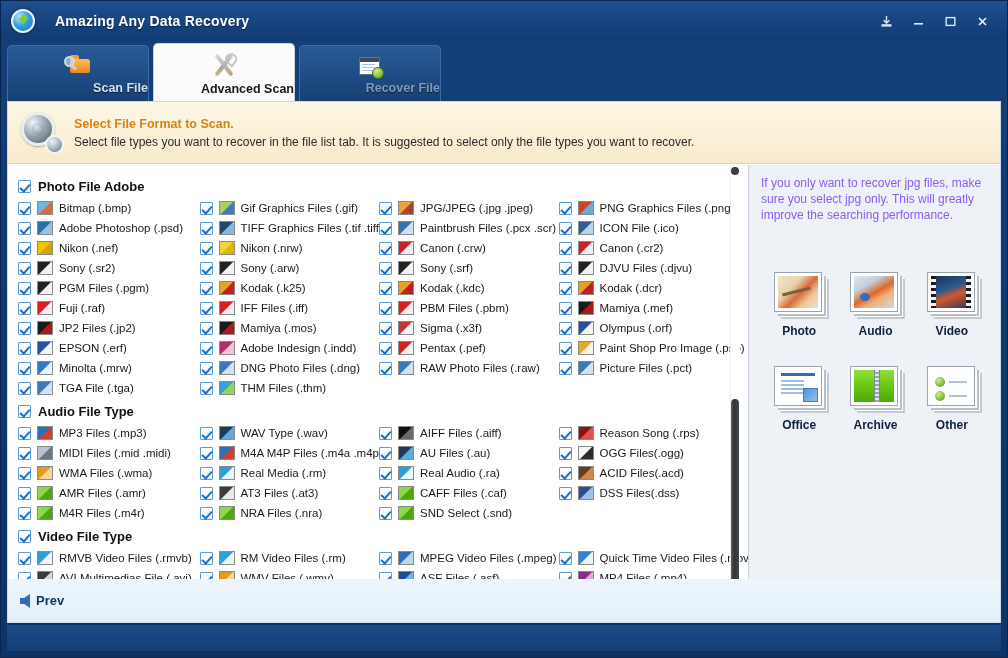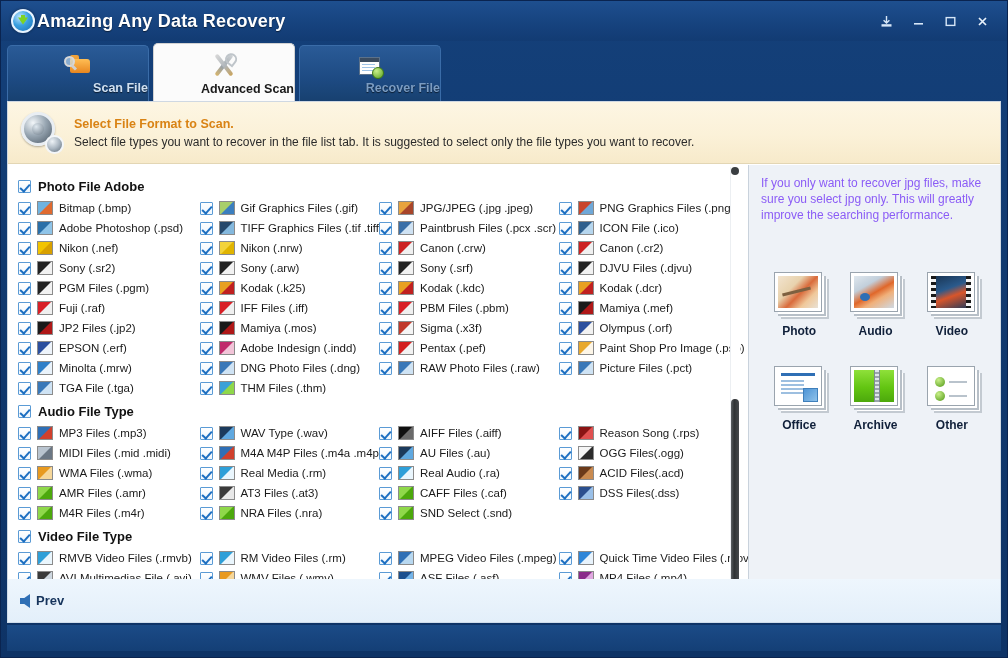--- a/index.html
+++ b/index.html
@@ -42,23 +42,23 @@
     border-right: 5px solid transparent;
     border-top: 7px solid #7ed321;
   }
   #app-logo::before {
     content: "";
     position: absolute; left: 50%; top: 22%;
     transform: translateX(-50%);
     width: 4px; height: 6px; background: #7ed321;
   }
   #app-title {
-    margin-left: 2px;
+    margin-left: 20px;
     color: #ffffff;
-    font-size: 18px;
+    font-size: 14px;
     font-weight: bold;
     letter-spacing: .2px;
     text-shadow: 0 1px 1px rgba(0,0,0,.5);
     white-space: nowrap;
   }
   #window-controls {
     margin-left: auto; display: flex; align-items: center;
     gap: 2px; padding-right: 10px;
   }
   .win-btn {

